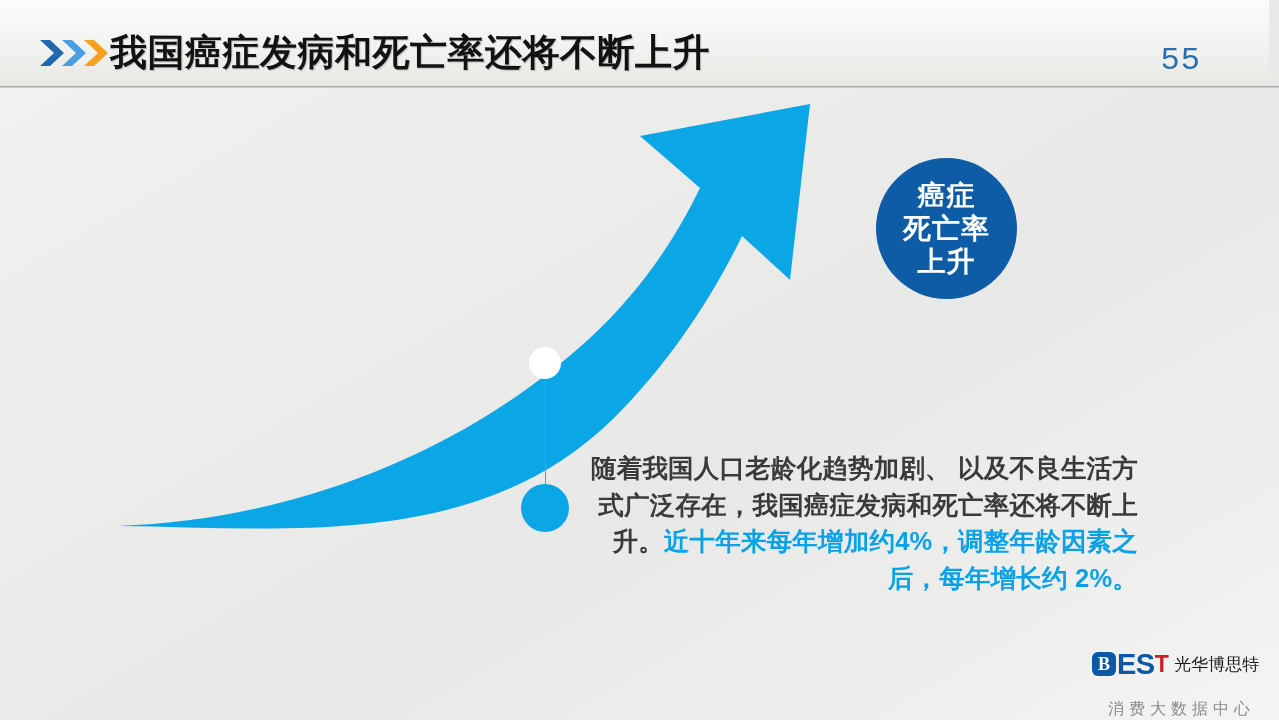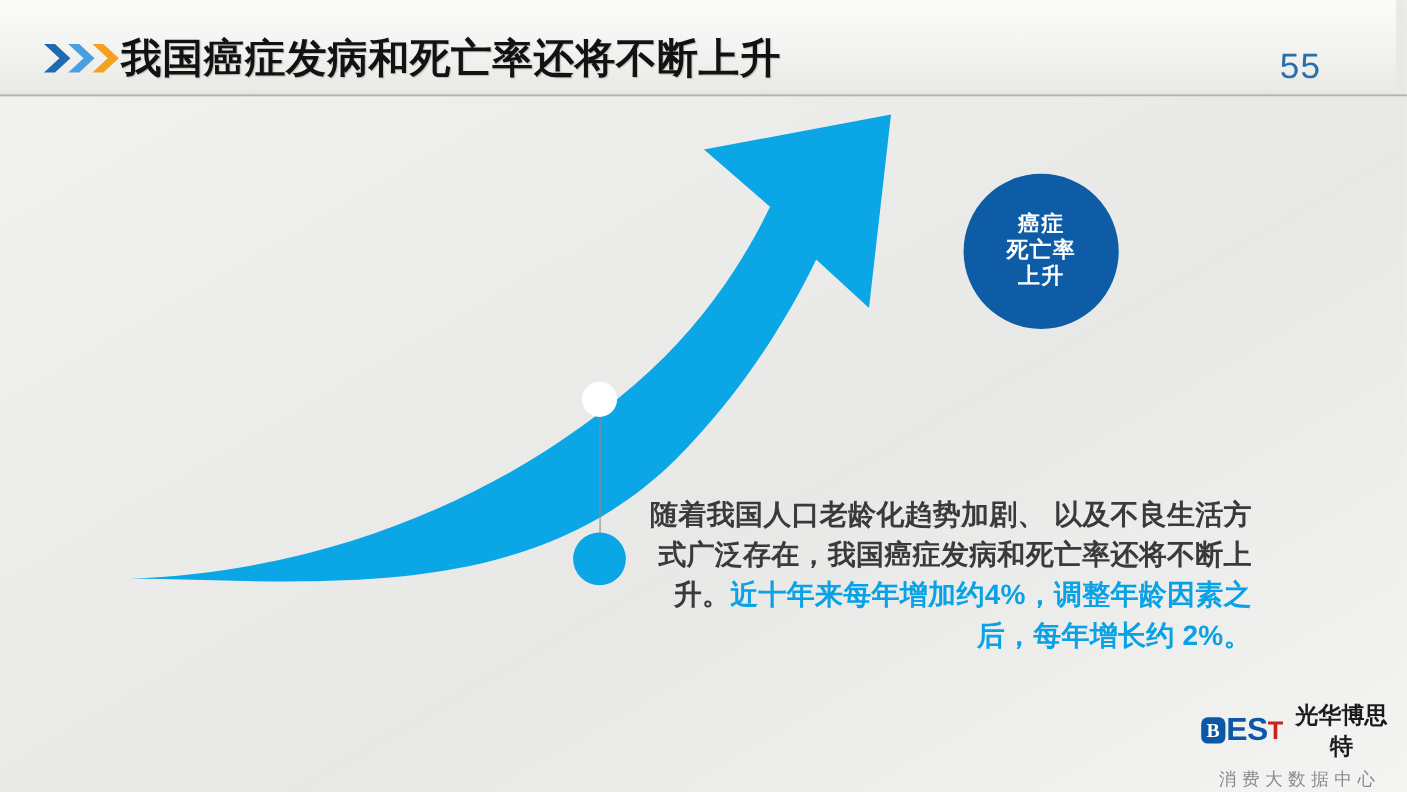--- a/index.html
+++ b/index.html
@@ -16,20 +16,21 @@
     background: linear-gradient(150deg, #f2f2f0 0%, #ececea 35%, #e8e8e6 60%, #efefed 85%, #f4f4f2 100%);
   }
 
   
   .header {
     position: absolute;
     left: 0; top: 0;
     width: 1269px;
     height: 88px;
     background: linear-gradient(180deg, #fbfbfa 0%, #f4f4f2 45%, #e9e9e6 92%, #e4e4e1 100%);
+    font-family: Liberation Mono, monospace;
   }
   .header-rule {
     position: absolute;
     left: 0; top: 86px;
     width: 1279px;
     height: 2px;
     background: linear-gradient(180deg, #9a9a99 0%, #b9b9b7 55%, #e7e7e5 100%);
   }
 
   .chevrons {
@@ -77,21 +78,21 @@
     top: 158px;
     width: 141px;
     height: 141px;
     border-radius: 50%;
     background: #0d5ca5;
     color: #ffffff;
     display: flex;
     flex-direction: column;
     align-items: center;
     justify-content: center;
-    font-size: 20px;
+    font-size: 28px;
     font-weight: bold;
     line-height: 1.18;
     letter-spacing: 1px;
     text-align: left;
   }
   .badge-circle span { display: block; }
 
   
   .connector-line {
     position: absolute;
@@ -166,22 +167,22 @@
     margin-left: 1px;
   }
   .logo-t {
     color: #cc1f24;
     font-size: 23px;
     font-weight: bold;
     letter-spacing: -0.5px;
   }
   .logo-cn {
     color: #1b1b1b;
-    font-size: 21px;
-    font-weight: bold;
+    font-size: 17px;
+    font-weight: normal;
     margin-left: 6px;
     letter-spacing: 0px;
   }
   .logo-sub {
     margin-top: 21px;
     font-size: 16px;
     color: #8a8a8a;
     letter-spacing: 5px;
     padding-left: 4px;
   }

